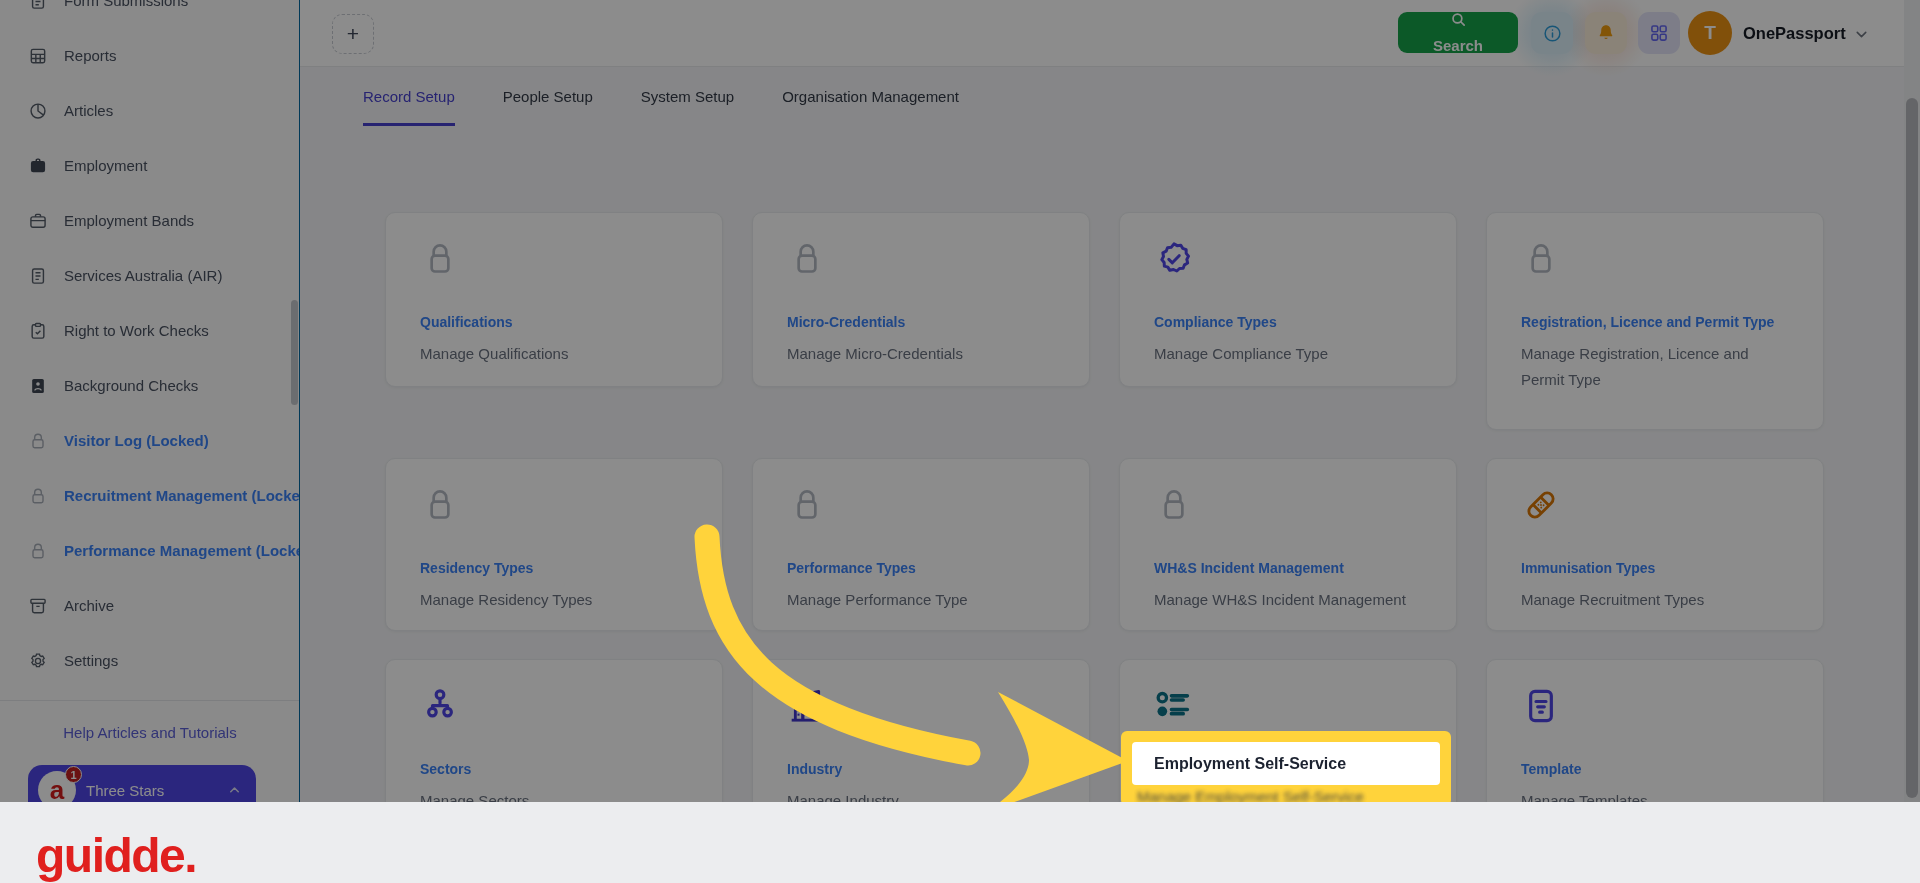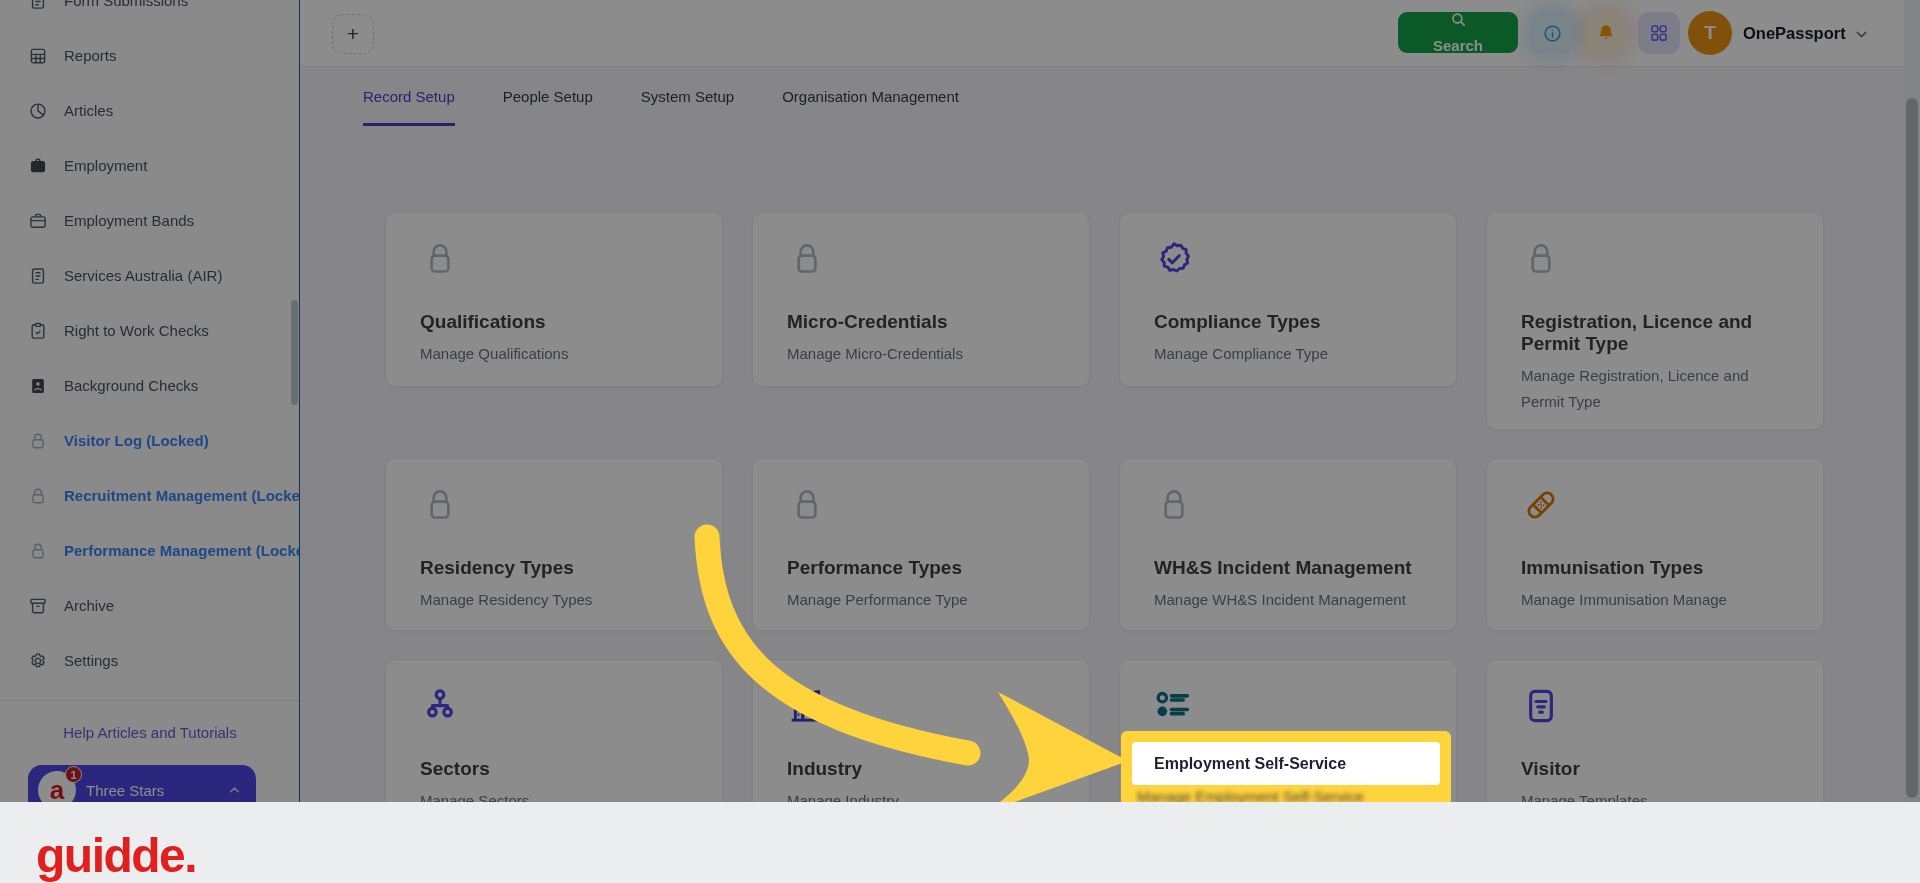--- a/index.html
+++ b/index.html
@@ -36,21 +36,21 @@
   .account-chevron{position:absolute;left:1853px;top:26px;cursor:pointer;}
 
   
   .tabs{position:absolute;left:363px;top:88px;display:flex;gap:48px;}
   .tab{font-size:15px;color:#333A47;line-height:18px;padding-bottom:17px;cursor:pointer;white-space:nowrap;}
   .tab.active{color:#4740CE;border-bottom:3px solid #4740CE;}
 
   
   .card{position:absolute;width:338px;background:#FFFFFF;border:1px solid #E9EBEE;border-radius:10px;box-shadow:0 1px 3px rgba(16,24,40,.05);padding:26px 30px 0 34px;cursor:pointer;}
   .card .icn{width:40px;height:40px;margin-bottom:28px;}
-  .card h3{margin:0;font-size:19px;font-weight:bold;color:#404040;line-height:22px;}
+  .card h3{margin:0;font-size:14px;font-weight:bold;color:#3b82f6;line-height:22px;}
   .card p{margin:8px 0 0 0;font-size:15px;color:#6A7280;line-height:26px;}
 
   
   .dim{position:absolute;left:0;top:0;width:1920px;height:802px;background:rgba(0,0,0,0.45);z-index:50;pointer-events:none;}
   .arrow-layer{position:absolute;left:0;top:0;width:1920px;height:802px;z-index:60;pointer-events:none;}
   .hl-box{position:absolute;left:1121px;top:731px;width:330px;height:75px;background:#FFD33B;border-radius:6px;z-index:61;overflow:hidden;}
   .hl-label{position:absolute;left:11px;top:11px;width:308px;height:43px;background:#FFFFFF;border-radius:4px;display:flex;align-items:center;padding-left:22px;font-size:16px;font-weight:bold;color:#1C2230;}
   .hl-smudge{position:absolute;left:16px;top:57px;font-size:15px;color:#2A3040;filter:blur(2px);opacity:.85;white-space:nowrap;}
 
   
@@ -303,21 +303,21 @@
           <rect x="3.2" y="8.4" width="17.6" height="7.2" rx="3.6"></rect>
           <path d="M8.8 8.4v7.2M15.2 8.4v7.2"></path>
           <circle cx="11" cy="10.8" r="0.55" fill="#D97706" stroke="none"></circle>
           <circle cx="13" cy="10.8" r="0.55" fill="#D97706" stroke="none"></circle>
           <circle cx="11" cy="13.2" r="0.55" fill="#D97706" stroke="none"></circle>
           <circle cx="13" cy="13.2" r="0.55" fill="#D97706" stroke="none"></circle>
           <circle cx="12" cy="12" r="0.55" fill="#D97706" stroke="none"></circle>
         </g>
       </svg>
     <h3>Immunisation Types</h3>
-    <p>Manage Immunisation Manage</p>
+    <p>Manage Recruitment Types</p>
   </div>
 
   <div class="card" style="left:385px;top:659px;height:175px;">
     <svg class="icn" viewBox="0 0 24 24" fill="none" stroke="#4F46E5" stroke-width="1.9" stroke-linecap="round" stroke-linejoin="round">
         <circle cx="12" cy="5.2" r="2.3"></circle>
         <path d="M12 7.7v2.6M7.5 13.2v-1.4h9v1.4"></path>
         <rect x="5.2" y="13.4" width="4.5" height="4.5" rx="2.2"></rect>
         <rect x="14.3" y="13.4" width="4.5" height="4.5" rx="2.2"></rect>
       </svg>
     <h3>Sectors</h3>
@@ -352,21 +352,21 @@
         <path d="M10.5 14.1H20M10.5 16.6h7" stroke-width="2.2" stroke-linecap="round"></path>
       </svg>
     <h3>Employment Self-Service</h3>
     <p>Manage Employment Self-Service</p>
   </div>
   <div class="card" style="left:1486px;top:659px;height:175px;">
     <svg class="icn" viewBox="0 0 24 24" fill="none" stroke="#4F46E5" stroke-width="1.9" stroke-linecap="round">
         <rect x="5.8" y="3.2" width="12.4" height="17.6" rx="2.6"></rect>
         <path d="M9 9.3h6M10 12.5h4M11.2 15.7h1.6"></path>
       </svg>
-    <h3>Visitor</h3>
+    <h3>Template</h3>
     <p>Manage Templates</p>
   </div>
 
   <div class="main-scroll-track"></div>
   <div class="main-scroll-thumb"></div>
 
   <div class="dim"></div>
 
   <svg class="arrow-layer" viewBox="0 0 1920 802">
     <path d="M707 537 C 712 645, 765 716, 968 753" stroke="#FFD33B" stroke-width="25" fill="none" stroke-linecap="round"></path>

